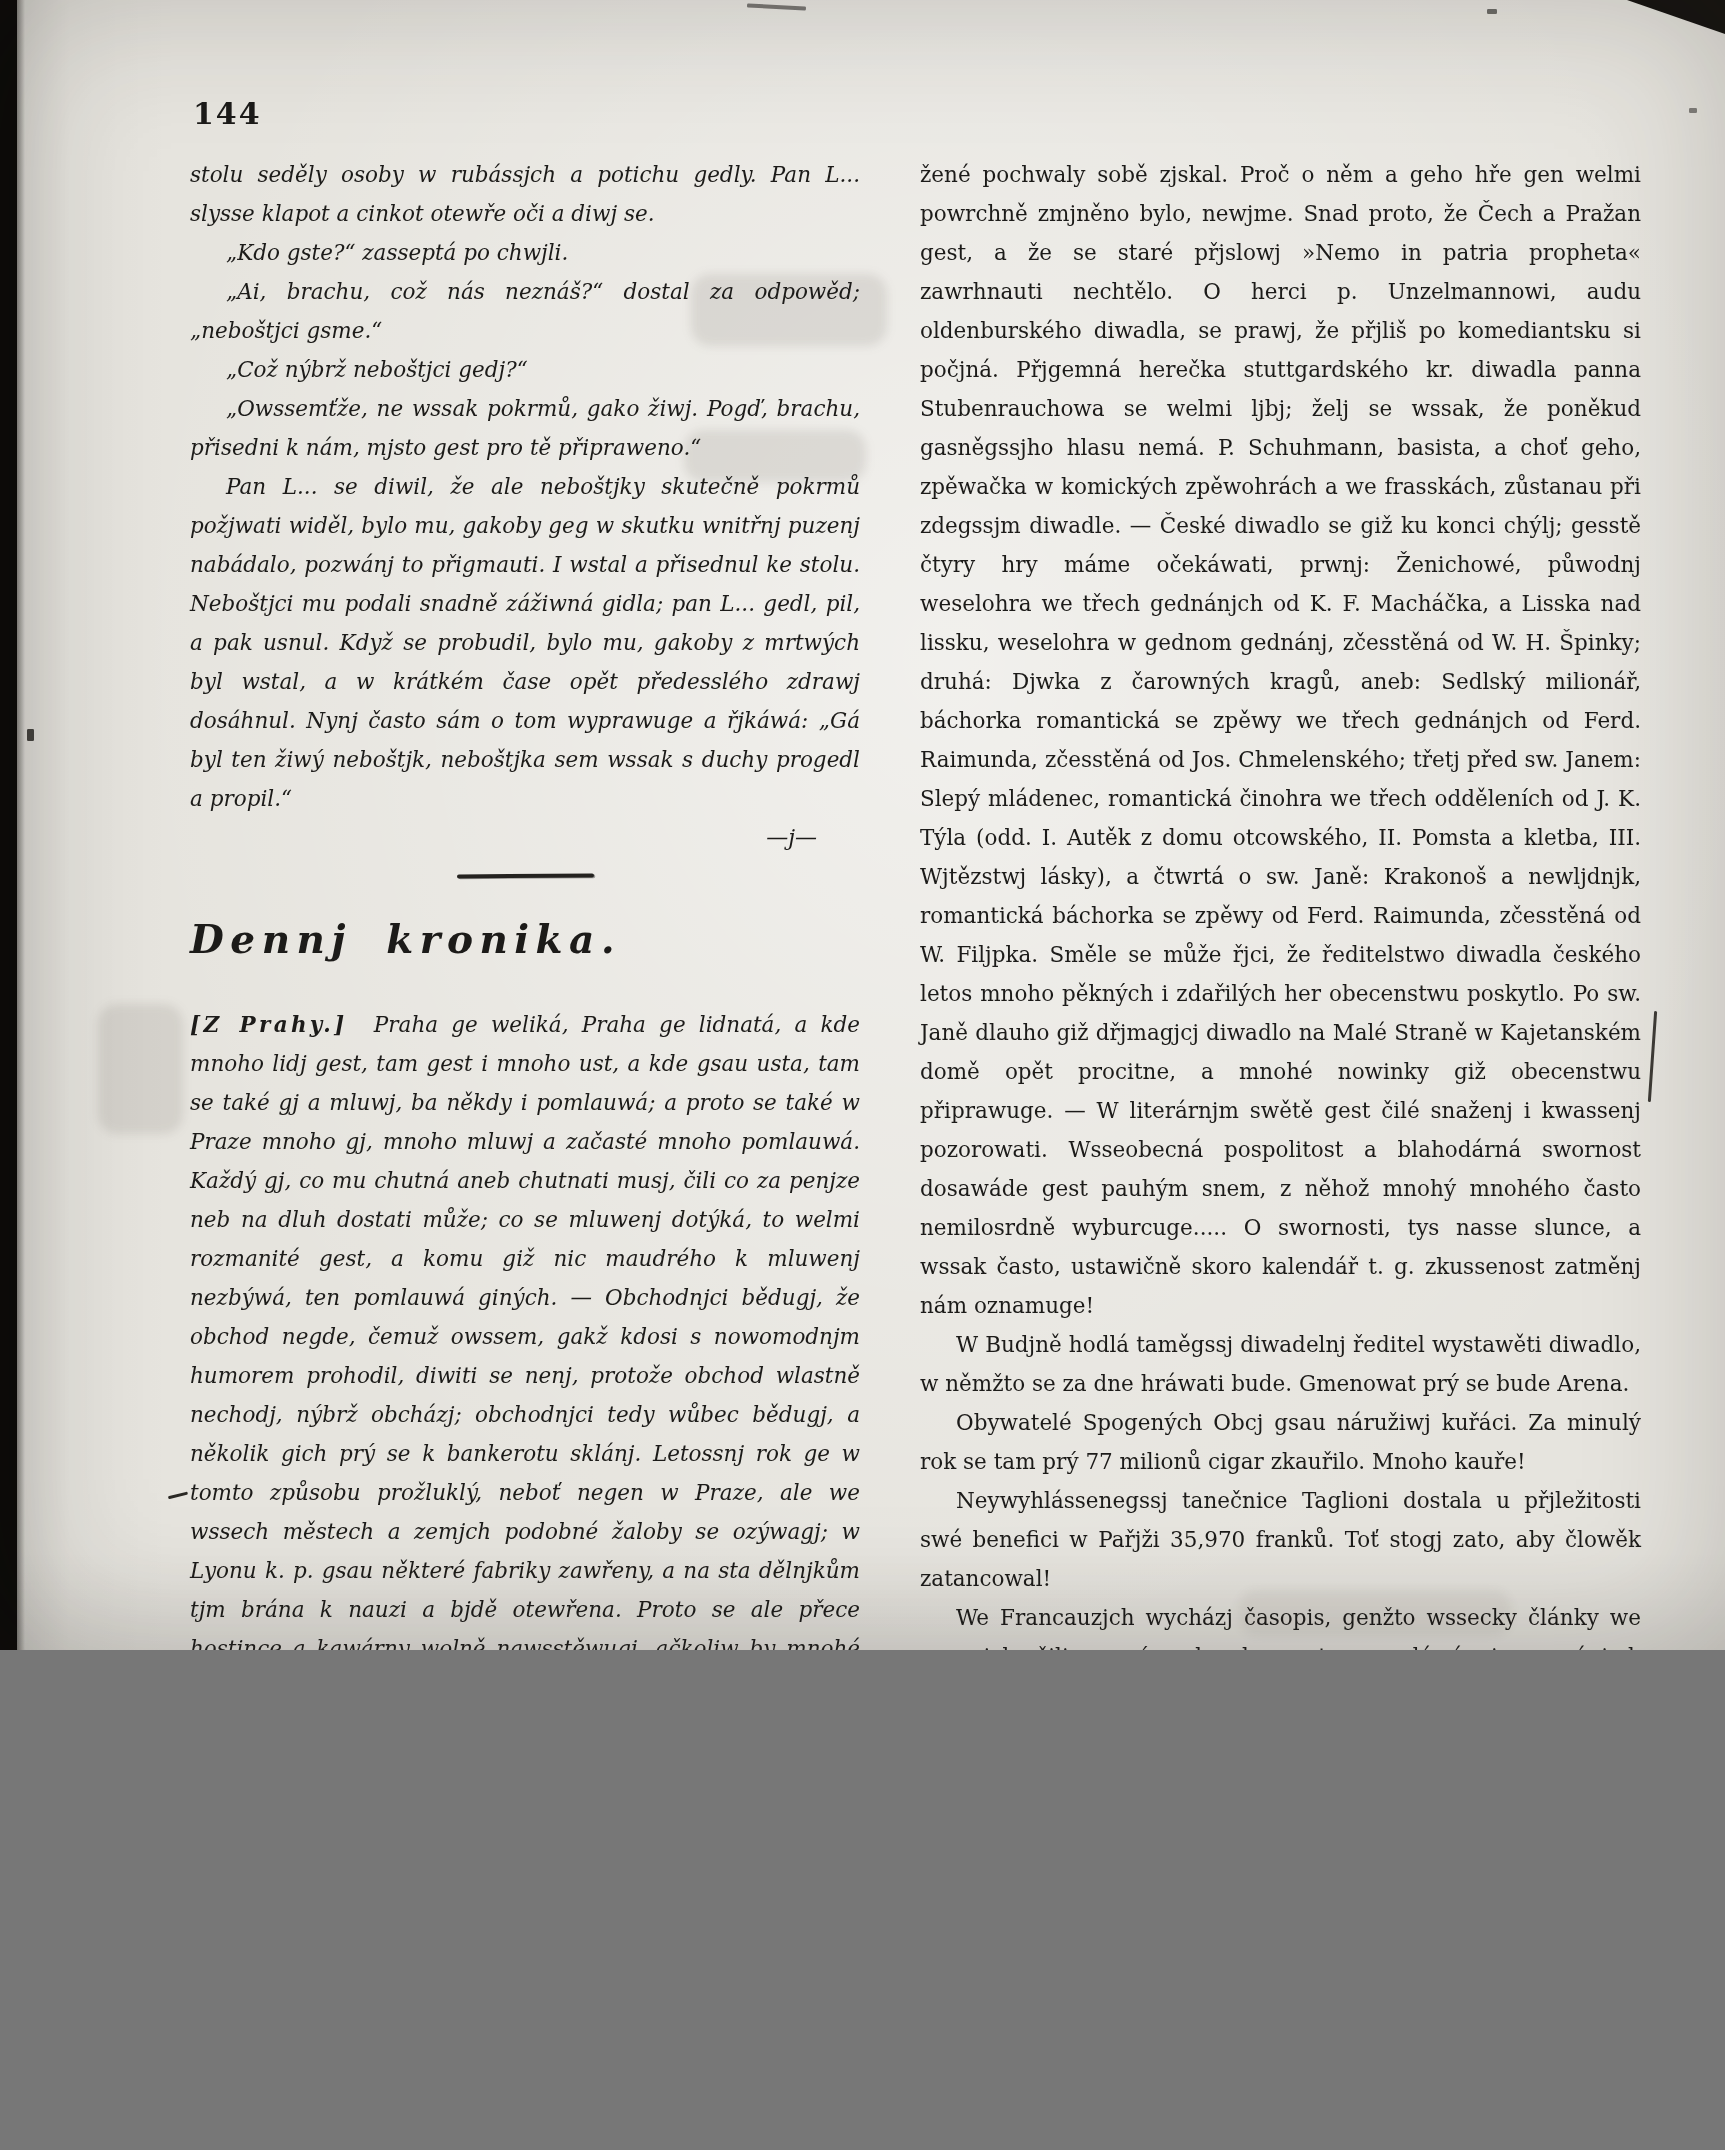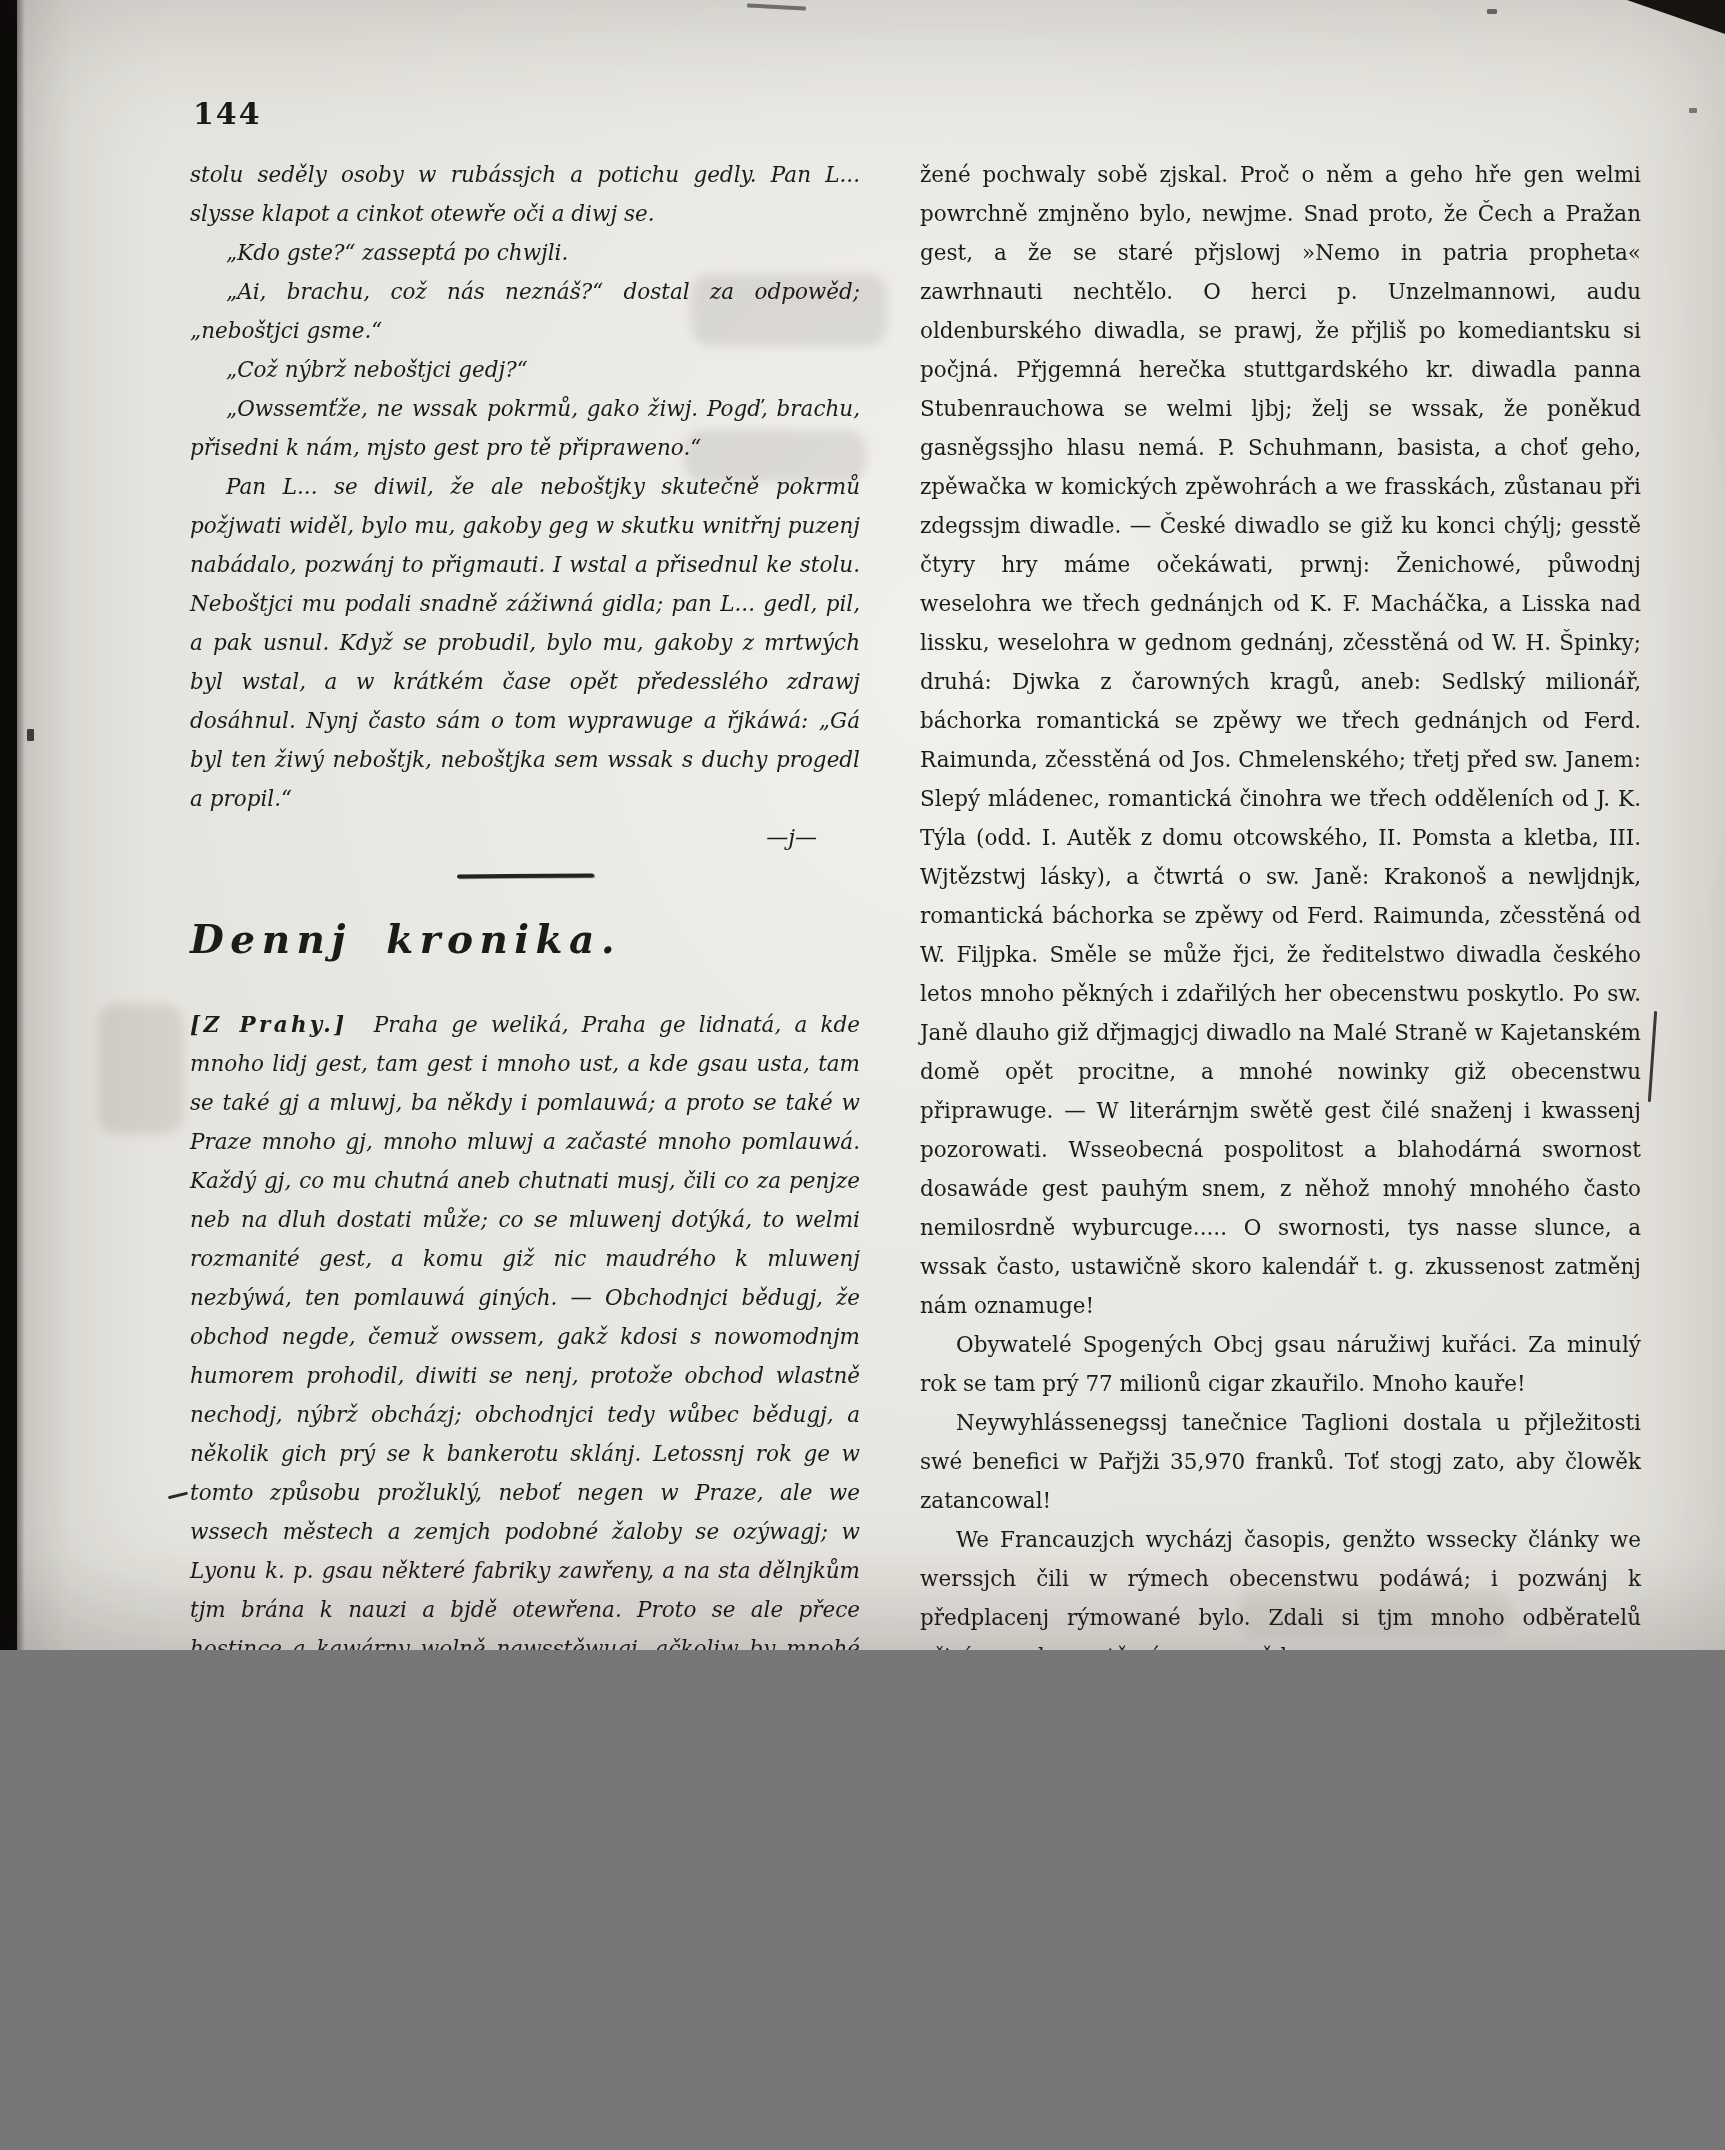--- a/index.html
+++ b/index.html
@@ -103,20 +103,21 @@
     <p class="indent">„Owssemťže, ne wssak pokrmů, gako žiwj. Pogď, brachu, přisedni k nám, mjsto gest pro tě připraweno.“</p>
     <p class="indent">Pan L... se diwil, že ale neboštjky skutečně pokrmů požjwati widěl, bylo mu, gakoby geg w skutku wnitřnj puzenj nabádalo, pozwánj to přigmauti. I wstal a přisednul ke stolu. Neboštjci mu podali snadně zážiwná gidla; pan L... gedl, pil, a pak usnul. Když se probudil, bylo mu, gakoby z mrtwých byl wstal, a w krátkém čase opět předesslého zdrawj dosáhnul. Nynj často sám o tom wyprawuge a řjkáwá: „Gá byl ten žiwý neboštjk, neboštjka sem wssak s duchy progedl a propil.“</p>
     <p class="sig">—j—</p>
     <div class="rule-short"></div>
     <h2 class="kronika-heading">Dennj kronika.</h2>
     <p><span class="dateline">[Z Prahy.]</span>&nbsp;&nbsp;<span>Praha ge weliká, Praha ge lidnatá, a kde mnoho lidj gest, tam gest i mnoho ust, a kde gsau usta, tam se také gj a mluwj, ba někdy i pomlauwá; a proto se také w Praze mnoho gj, mnoho mluwj a začasté mnoho pomlauwá. Každý gj, co mu chutná aneb chutnati musj, čili co za penjze neb na dluh dostati může; co se mluwenj dotýká, to welmi rozmanité gest, a komu giž nic maudrého k mluwenj nezbýwá, ten pomlauwá giných. — Obchodnjci bědugj, že obchod negde, čemuž owssem, gakž kdosi s nowomodnjm humorem prohodil, diwiti se nenj, protože obchod wlastně nechodj, nýbrž obcházj; obchodnjci tedy wůbec bědugj, a několik gich prý se k bankerotu sklánj. Letossnj rok ge w tomto způsobu prožluklý, neboť negen w Praze, ale we wssech městech a zemjch podobné žaloby se ozýwagj; w Lyonu k. p. gsau některé fabriky zawřeny, a na sta dělnjkům tjm brána k nauzi a bjdě otewřena. Proto se ale přece hostince a kawárny wolně nawsstěwugi, ačkoliw by mnohé bez welkého namáhánj a hlawy lámánj hosti na prstech spočjtaly; nenj také diwu, geť gich zde sjla. — Diwadlo též hogné zásoby k rokowánj poskytuge. Hostů tady řjkage neobyčegně mnoho máme. Neyspěssněgi dohostowal gistý tenorista, p. Köhn; po dlauhém čekánj wystaupil co Tamino w Mozartowě »kauzelné fletně,« a ssťastně také řjkage sičenjm »s Bohem buď a pamatug« od obecenstwa na rozlaučenau dostal. Byl zde též p. Chauer, regisseur diwodla w Hradci Štyrském a někdegssj aud zdegssjho diwadla českého; wystaupiw dwakráte pohostinsku, totiž co doktor u weselohře »der Oheim« a co Cedric w dramě »Griseldis«, pokaždé zaslau=</span></p>
   </div>
 
   <div class="col col-right">
     <p>žené pochwaly sobě zjskal. Proč o něm a geho hře gen welmi powrchně zmjněno bylo, newjme. Snad proto, že Čech a Pražan gest, a že se staré přjslowj »Nemo in patria propheta« zawrhnauti nechtělo. O herci p. Unzelmannowi, audu oldenburského diwadla, se prawj, že přjliš po komediantsku si počjná. Přjgemná herečka stuttgardského kr. diwadla panna Stubenrauchowa se welmi ljbj; želj se wssak, že poněkud gasněgssjho hlasu nemá. P. Schuhmann, basista, a choť geho, zpěwačka w komických zpěwohrách a we frasskách, zůstanau při zdegssjm diwadle. — České diwadlo se giž ku konci chýlj; gesstě čtyry hry máme očekáwati, prwnj: Ženichowé, půwodnj weselohra we třech gednánjch od K. F. Macháčka, a Lisska nad lissku, weselohra w gednom gednánj, zčesstěná od W. H. Špinky; druhá: Djwka z čarowných kragů, aneb: Sedlský milionář, báchorka romantická se zpěwy we třech gednánjch od Ferd. Raimunda, zčesstěná od Jos. Chmelenského; třetj před sw. Janem: Slepý mládenec, romantická činohra we třech odděleních od J. K. Týla (odd. I. Autěk z domu otcowského, II. Pomsta a kletba, III. Wjtězstwj lásky), a čtwrtá o sw. Janě: Krakonoš a newljdnjk, romantická báchorka se zpěwy od Ferd. Raimunda, zčesstěná od W. Filjpka. Směle se může řjci, že ředitelstwo diwadla českého letos mnoho pěkných i zdařilých her obecenstwu poskytlo. Po sw. Janě dlauho giž dřjmagjcj diwadlo na Malé Straně w Kajetanském domě opět procitne, a mnohé nowinky giž obecenstwu připrawuge. — W literárnjm swětě gest čilé snaženj i kwassenj pozorowati. Wsseobecná pospolitost a blahodárná swornost dosawáde gest pauhým snem, z něhož mnohý mnohého často nemilosrdně wyburcuge..... O swornosti, tys nasse slunce, a wssak často, ustawičně skoro kalendář t. g. zkussenost zatměnj nám oznamuge!</p>
+    <p class="indent para-gap-lg">W Budjně hodlá taměgssj diwadelnj ředitel wystawěti diwadlo, w němžto se za dne hráwati bude. Gmenowat prý se bude Arena.</p>
     <p class="indent para-gap-lg">Obywatelé Spogených Obcj gsau náružiwj kuřáci. Za minulý rok se tam prý 77 milionů cigar zkauřilo. Mnoho kauře!</p>
     <p class="indent para-gap">Neywyhlássenegssj tanečnice Taglioni dostala u přjležitosti swé benefici w Pařjži 35,970 franků. Toť stogj zato, aby člowěk zatancowal!</p>
     <p class="indent para-gap-lg">We Francauzjch wycházj časopis, genžto wssecky články we werssjch čili w rýmech obecenstwu podáwá; i pozwánj k předplacenj rýmowané bylo. Zdali si tjm mnoho odběratelů přirýmowal, gesstě nám nepowědomo.</p>
     <p class="sig">—j—</p>
     <div class="rule-short" style="width:124px;"></div>
     <p class="indent errata"><span class="errata-label">Omyl tisku.</span>&nbsp;&nbsp;<span>W čjsle 17. str. 131 řád. 2 wprawo mjsto rámě čti ramene.</span></p>
   </div>
 
   <div class="bottom-rule"></div>
   <div class="footer">

